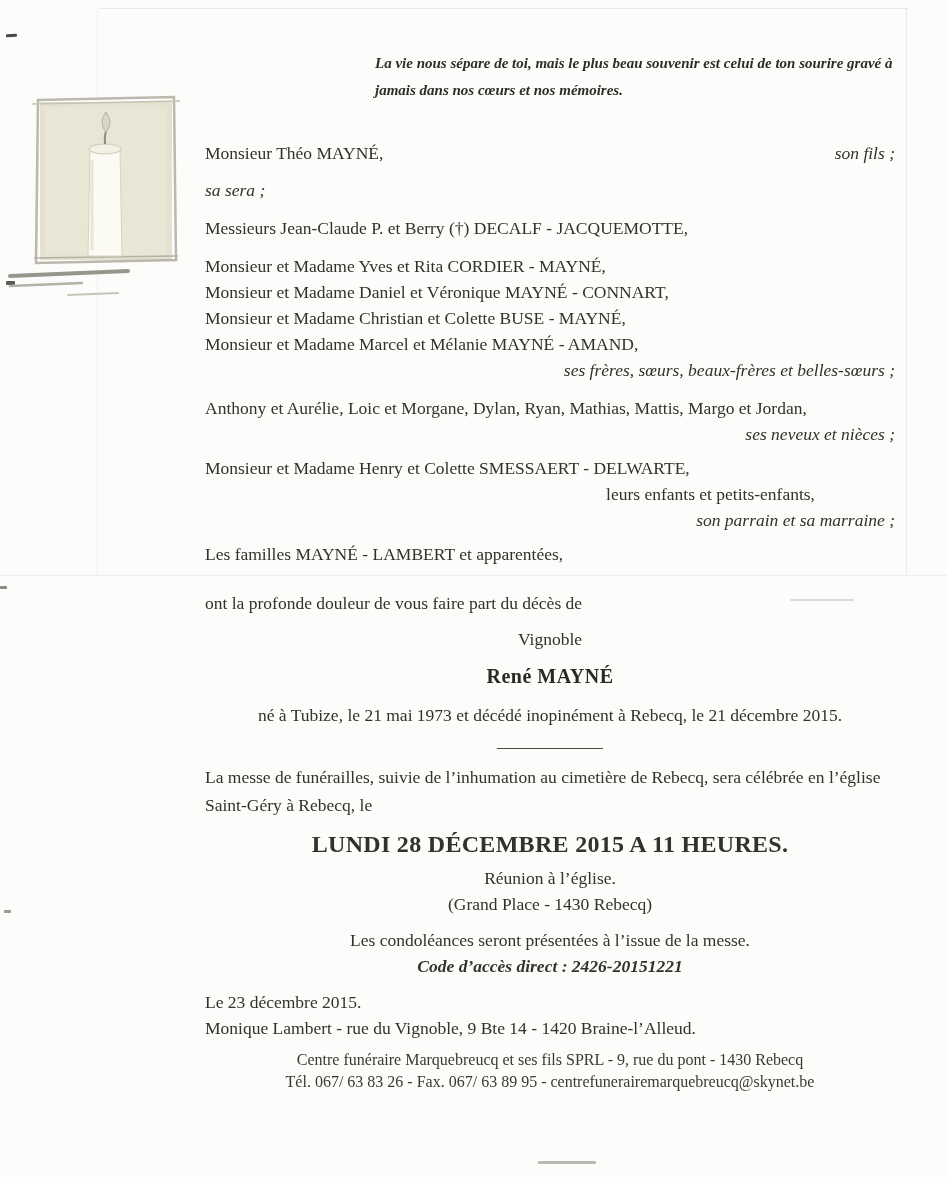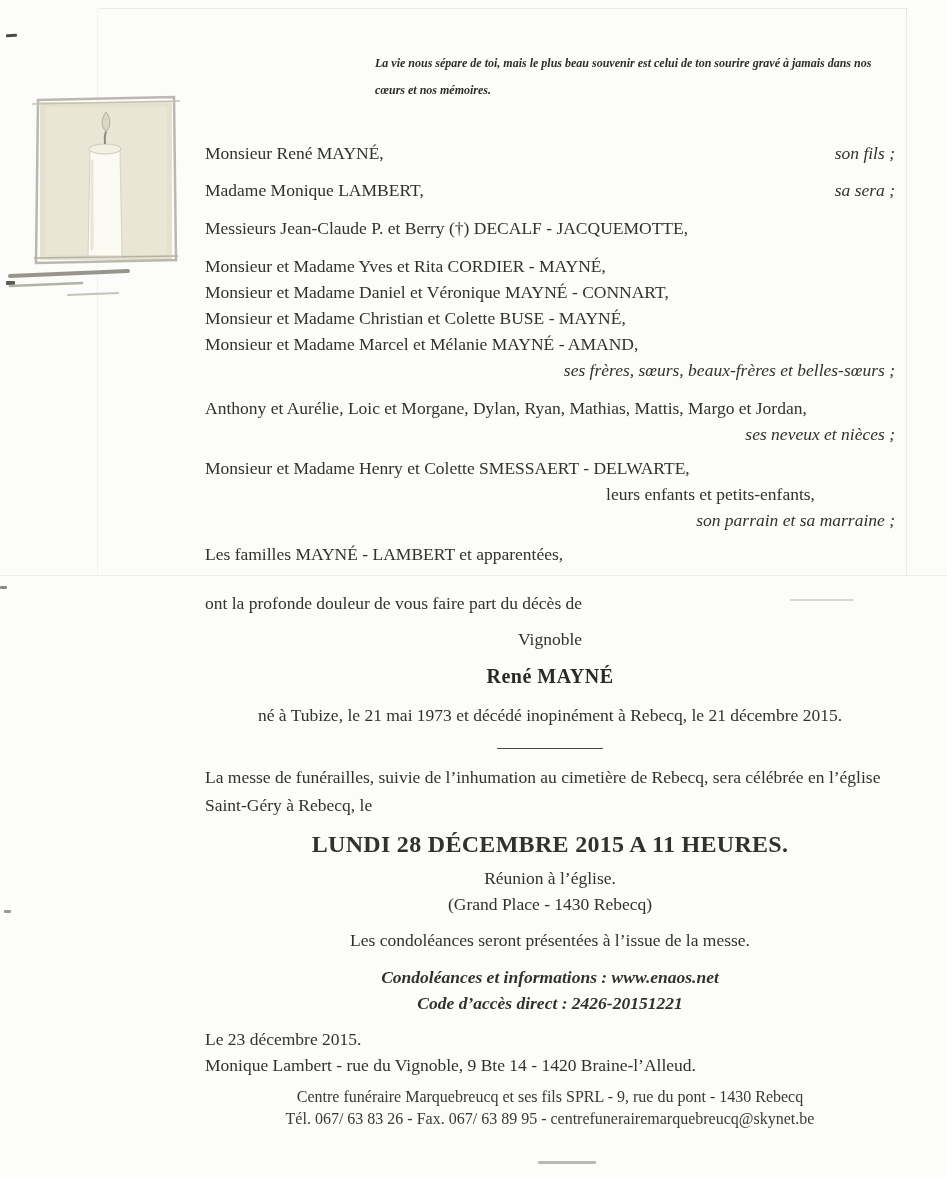--- a/index.html
+++ b/index.html
@@ -23,21 +23,21 @@
   .a2{left:6px;top:281px;width:9px;height:4px;background:#5a5a56;}
   .a3{left:0px;top:586px;width:7px;height:3px;background:#8a8a85;}
   .a4{left:4px;top:910px;width:7px;height:3px;background:#9a9a94;}
   .a5{left:538px;top:1161px;width:58px;height:3px;background:#b9b9b4;}
   .a6{left:790px;top:599px;width:64px;height:2px;background:rgba(150,150,145,0.35);}
 
   .candle{position:absolute;left:8px;top:90px;}
 
   .quote{
     position:absolute;left:375px;top:50px;width:524px;
-    font-size:12px;font-weight:bold;font-style:italic;
+    font-size:15px;font-weight:bold;font-style:italic;
     line-height:27px;color:#2e2c27;
   }
 
   .main{
     position:absolute;left:205px;top:140px;width:690px;
     font-size:17.5px;line-height:26px;
   }
   .row{min-height:26px;}
   .split{display:flex;justify-content:space-between;align-items:baseline;}
   .rel{font-style:italic;}
@@ -94,26 +94,25 @@
       <path d="M2 196 L74 193" stroke="#b4b1a6" stroke-width="2.5" stroke-linecap="round"></path>
       <path d="M60 205 L110 203" stroke="#c6c3b8" stroke-width="2" stroke-linecap="round"></path>
     </svg>
   </div>
 
   <div class="quote">La vie nous sépare de toi, mais le plus beau souvenir est celui de ton sourire gravé à jamais dans nos cœurs et nos mémoires.</div>
 
   <div class="main">
 
     <div class="row split">
-      <span>Monsieur René MAYNÉ,</span>
+      <span>Monsieur Théo MAYNÉ,</span>
       <span class="rel">son fils ;</span>
     </div>
 
     <div class="row split mt11">
-      <span>Madame Monique LAMBERT,</span>
       <span class="rel">sa sera ;</span>
     </div>
 
     <div class="row mt12">Messieurs Jean-Claude P. et Berry (†) DECALF - JACQUEMOTTE,</div>
 
     <div class="row mt12">Monsieur et Madame Yves et Rita CORDIER - MAYNÉ,</div>
     <div class="row">Monsieur et Madame Daniel et Véronique MAYNÉ - CONNART,</div>
     <div class="row">Monsieur et Madame Christian et Colette BUSE - MAYNÉ,</div>
     <div class="row">Monsieur et Madame Marcel et Mélanie MAYNÉ - AMAND,</div>
     <div class="row right rel">ses frères, sœurs, beaux-frères et belles-sœurs ;</div>
@@ -137,21 +136,20 @@
 
     <div class="para">La messe de funérailles, suivie de l’inhumation au cimetière de Rebecq, sera célébrée en l’église Saint-Géry à Rebecq, le</div>
 
     <div class="center datetime">LUNDI 28 DÉCEMBRE 2015 A 11 HEURES.</div>
 
     <div class="row center mt8">Réunion à l’église.</div>
     <div class="row center">(Grand Place - 1430 Rebecq)</div>
 
     <div class="row center mt10">Les condoléances seront présentées à l’issue de la messe.</div>
 
-    <div class="row center bolditalic mt11">Condoléances et informations : www.enaos.net</div>
     <div class="row center bolditalic">Code d’accès direct : 2426-20151221</div>
 
     <div class="row mt10">Le 23 décembre 2015.</div>
     <div class="row">Monique Lambert - rue du Vignoble, 9 Bte 14 - 1420 Braine-l’Alleud.</div>
 
     <div class="center small-footer mt8">Centre funéraire Marquebreucq et ses fils SPRL - 9, rue du pont - 1430 Rebecq</div>
     <div class="center small-footer">Tél. 067/ 63 83 26 - Fax. 067/ 63 89 95 - centrefunerairemarquebreucq@skynet.be</div>
 
   </div>
 

